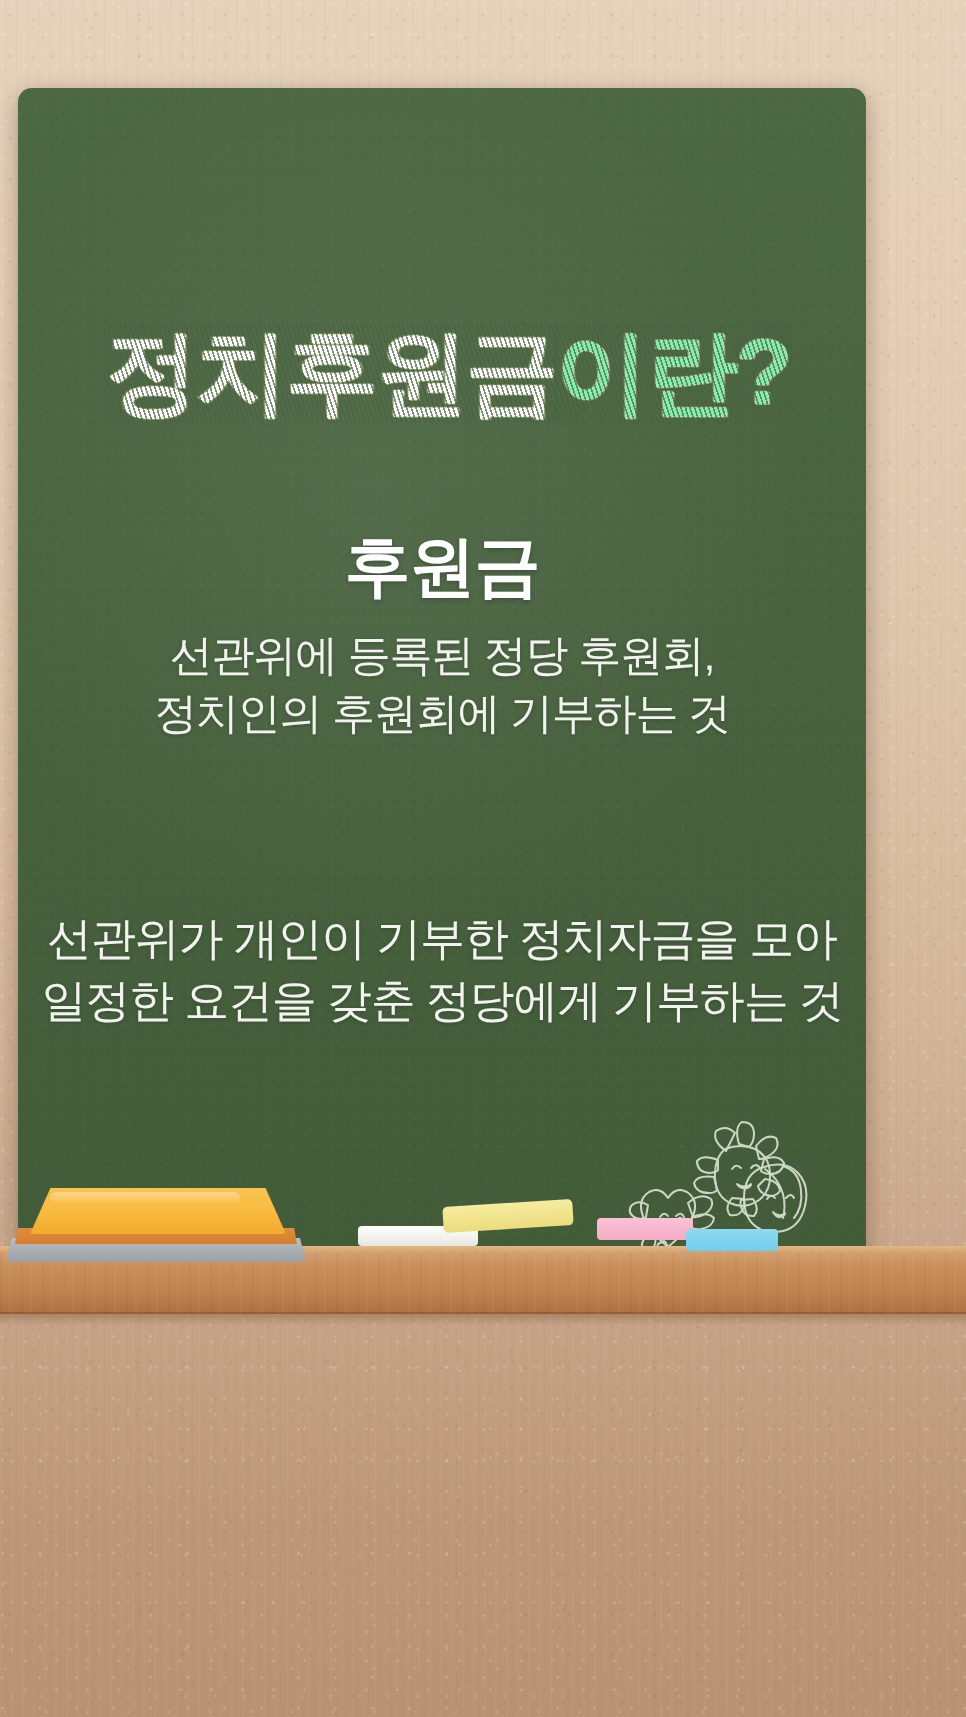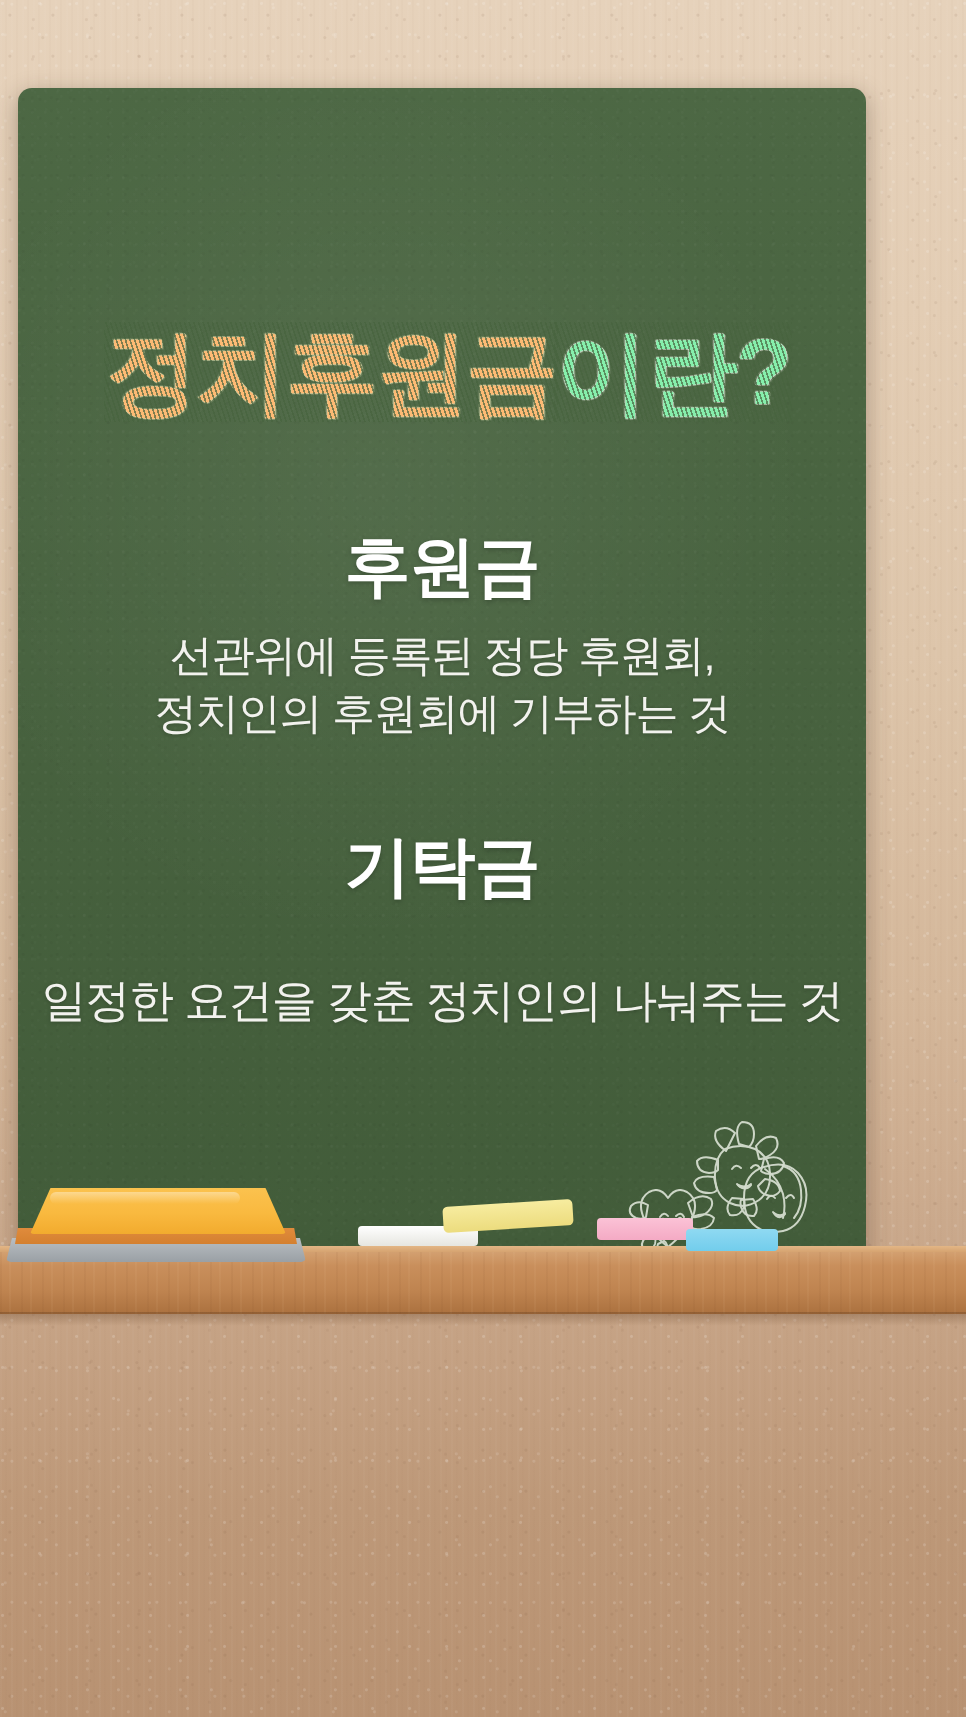--- a/index.html
+++ b/index.html
@@ -78,21 +78,21 @@
   .board-content { position:absolute; inset:0; text-align:center; }
 
   #title {
     position:absolute; left:0; right:0; top:238px;
     font-size:92px; font-weight:bold;
     letter-spacing:-2px;
     line-height:1;
     white-space:nowrap;
   }
   #title .cream {
-    color:#fdba74;
+    color:#ffffff;
     text-shadow:
       1px 0 0 rgba(244,237,190,.5), -1px 0 0 rgba(244,237,190,.45),
       0 1px 0 rgba(244,237,190,.4), 0 -1px 0 rgba(244,237,190,.35),
       2px 1px 0 rgba(244,237,190,.18), -2px -1px 0 rgba(244,237,190,.15);
     margin-left: 12px;
   }
   #title .white {
     color:#86efac;
     text-shadow:
       1px 0 0 rgba(253,253,246,.5), -1px 0 0 rgba(253,253,246,.45),
@@ -217,22 +217,22 @@
   <div class="board-content">
 
     <div id="title">
       <span class="chalky cream">정치후원금</span><span class="chalky white">이란?</span>
     </div>
 
     <div class="sec-head" id="head-1">후원금</div>
     <div class="sec-line" id="l1b">정치인의 후원회에 기부하는 것</div>
     <div class="sec-line" id="l1a">선관위에 등록된 정당 후원회,</div>
 
-    <div class="sec-head" id="head-2">기탁금</div>
-    <div class="sec-line" id="l2b">일정한 요건을 갖춘 정치인의 나눠주는 것</div>
+    <div class="sec-line" id="l2a">선관위가 개인이 기부한 정치자금을 모아</div>
+    <div class="sec-line" id="l2b">일정한 요건을 갖춘 정당에게 기부하는 것</div>
 
     <div id="doodles">
       <svg width="250" height="160" viewBox="0 0 250 160" fill="none" stroke="#eef3e8" stroke-width="2" stroke-linecap="round" stroke-linejoin="round" opacity="0.85">
 
         <g opacity="0.95">
           <path d="M118 48 q-14 -10 -10 -20 q10 -7 19 2 z"></path>
           <path d="M131 41 q-5 -17 3 -22 q12 0 12 12 q0 8 -5 13 z"></path>
           <path d="M148 43 q10 -13 20 -8 q5 10 -6 17 q-6 4 -11 4 z"></path>
           <path d="M156 56 q15 -5 20 4 q-2 11 -14 11 q-6 0 -9 -3 z"></path>
           <path d="M157 76 q14 2 15 12 q-6 8 -16 3 q-5 -3 -6 -8 z"></path>

